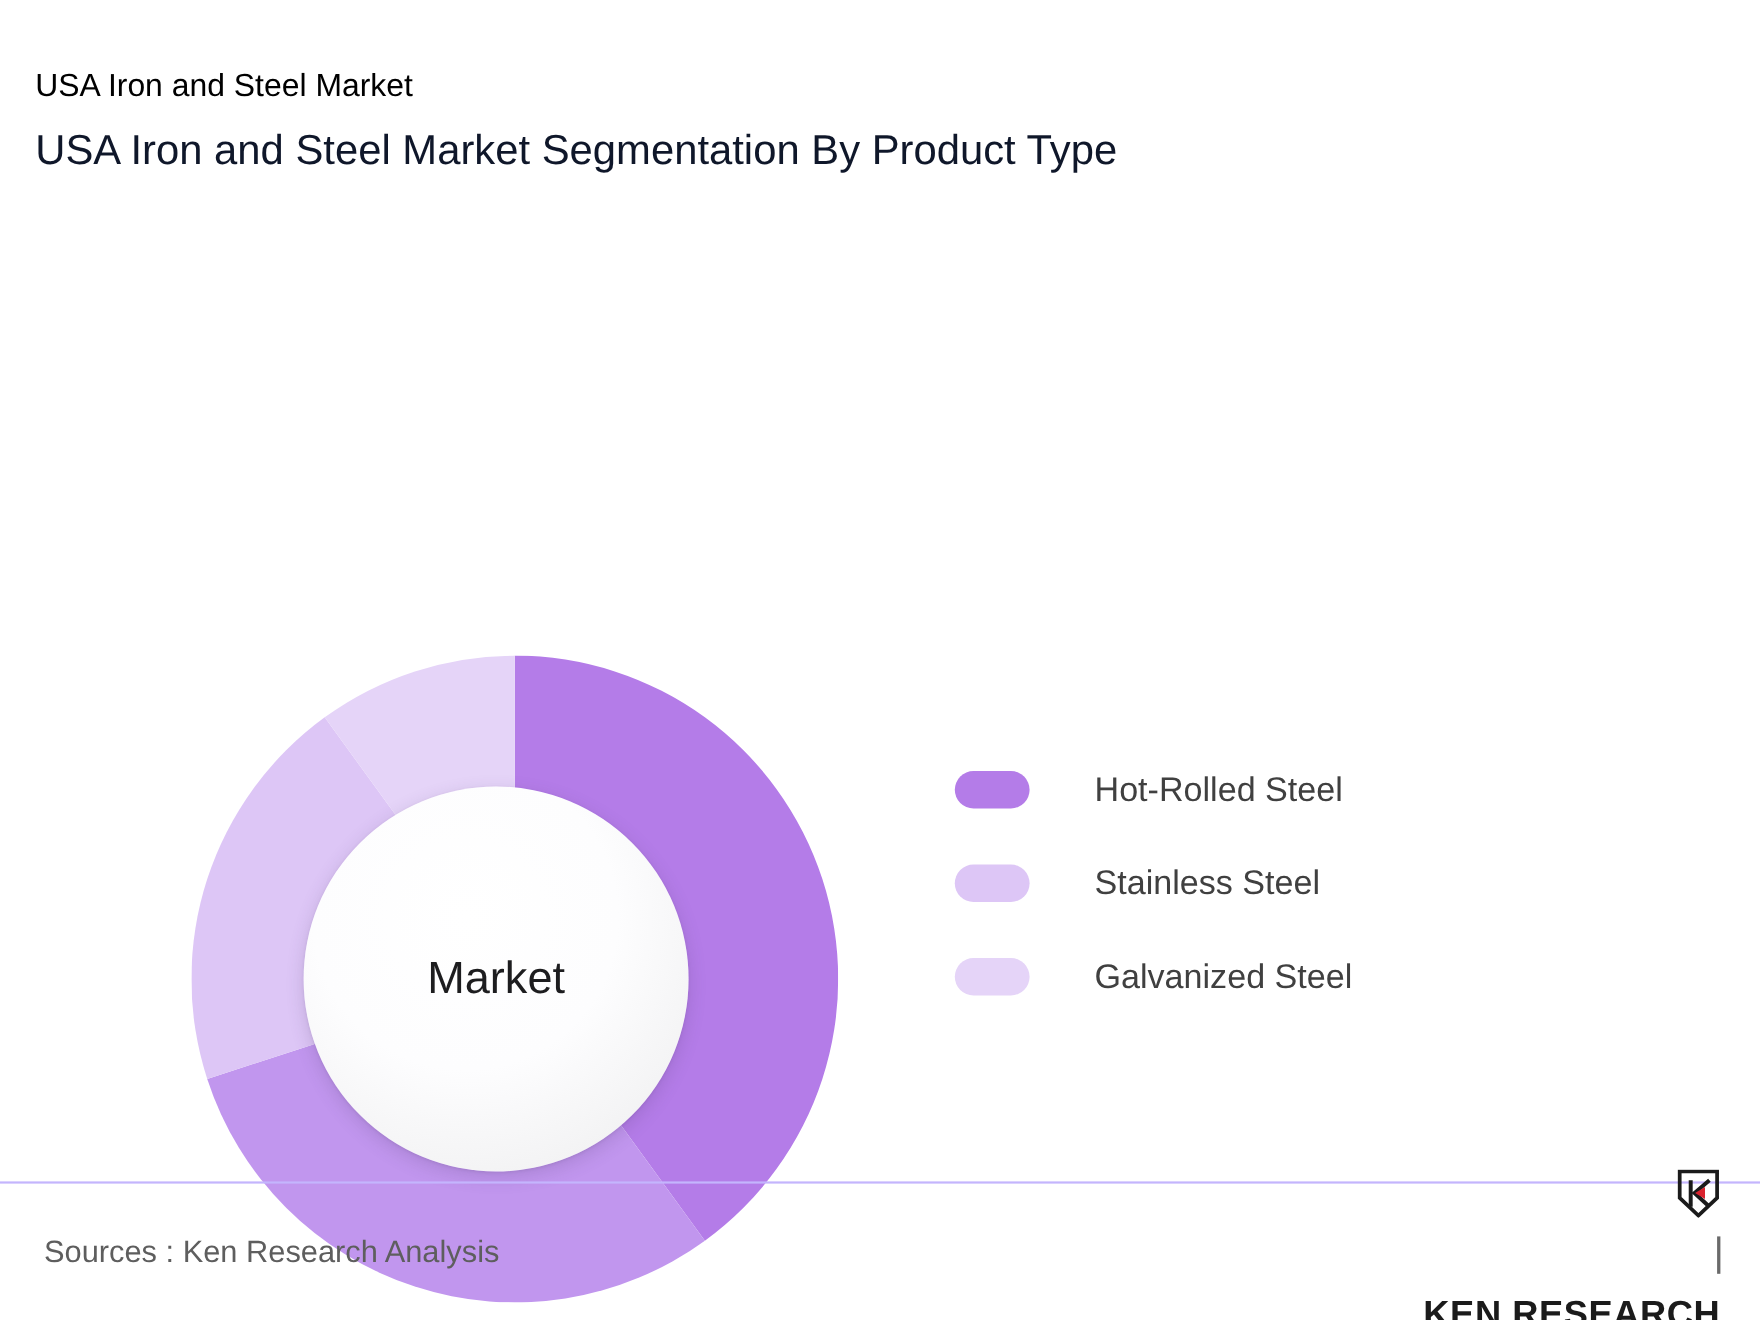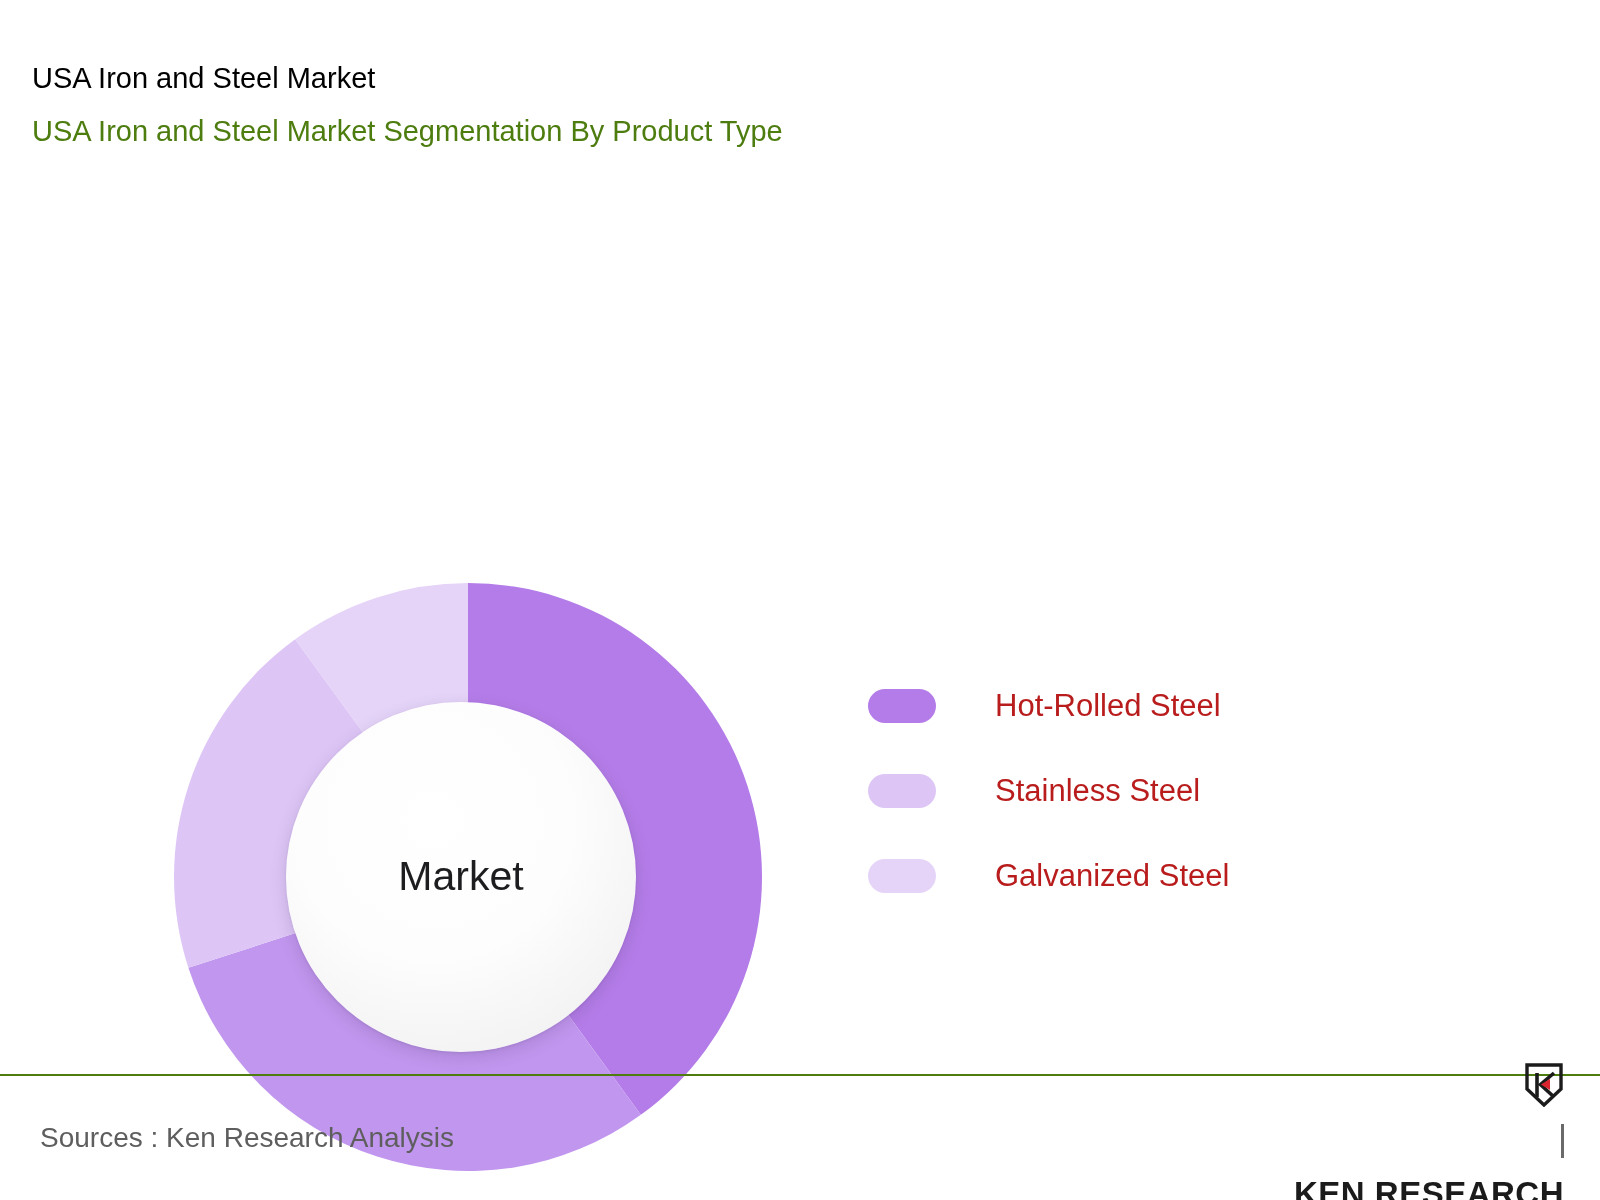--- a/index.html
+++ b/index.html
@@ -37,22 +37,22 @@
     max-width: 1500px;
   }
   .subtitle-1 {
     font-size: 29px;
     color: #000000;
     line-height: 1.4;
     margin: 0 0 12px 0;
     font-weight: normal;
   }
   .subtitle-2 {
-    font-size: 29px;
-    color: #4d7c0f;
+    font-size: 38px;
+    color: #0f172a;
     line-height: 1.4;
     margin: 0;
     font-weight: normal;
   }
 
   
   .chart-body {
     position: relative;
     flex: 1 1 auto;
   }
@@ -63,21 +63,21 @@
     width: 588px;
     height: 588px;
   }
   .donut-svg {
     display: block;
     width: 588px;
     height: 588px;
   }
   .center-hole {
     position: absolute;
-    left: 112px;
+    left: 102px;
     top: 119px;
     width: 350px;
     height: 350px;
     border-radius: 50%;
     background: radial-gradient(circle at 42% 34%, #ffffff 0%, #fdfdfe 45%, #ececed 100%);
     box-shadow: 0 5px 16px rgba(80,60,110,0.20), 0 1px 3px rgba(0,0,0,0.08);
     display: flex;
     flex-direction: column;
     align-items: center;
     justify-content: center;
@@ -103,32 +103,32 @@
   }
   .legend-swatch {
     width: 68px;
     height: 34px;
     border-radius: 17px;
     flex: 0 0 auto;
   }
   .legend-label {
     margin-left: 59px;
     font-size: 31px;
-    color: #b91c1c;
+    color: #404040;
     white-space: nowrap;
   }
 
   
   .footer {
     position: absolute;
     left: 0;
     right: 0;
     bottom: 0;
     height: 126px;
-    border-top: 2px solid #4d7c0f;
+    border-top: 2px solid #c4b5fd;
     display: flex;
     align-items: center;
     justify-content: space-between;
     padding: 0 36px 0 40px;
     box-sizing: border-box;
   }
   .sources {
     font-size: 28px;
     color: #5e5e5e;
   }

